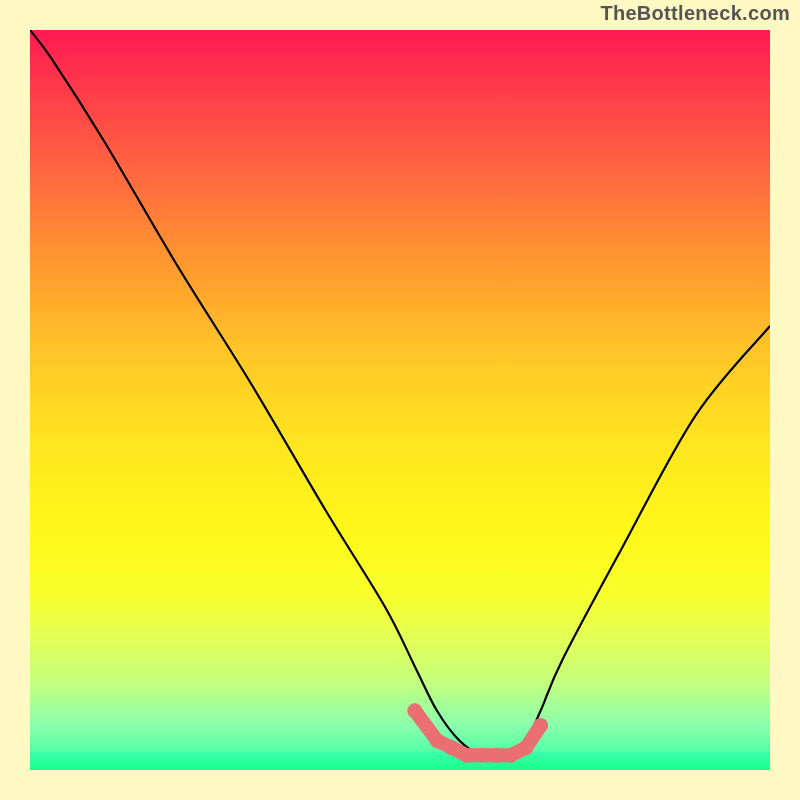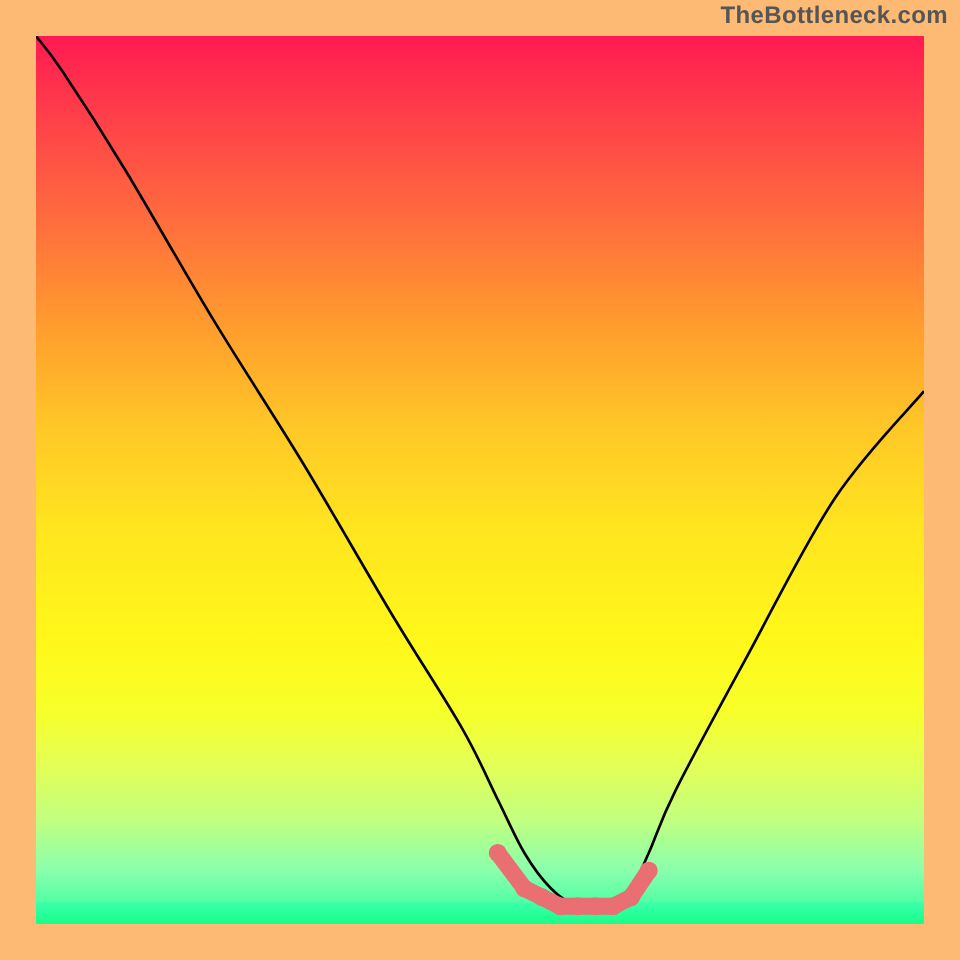--- a/index.html
+++ b/index.html
@@ -8,21 +8,21 @@
     background: #000;
     width: 800px;
     height: 800px;
     overflow: hidden;
     font-family: Arial, Helvetica, sans-serif;
   }
   .frame {
     position: relative;
     width: 800px;
     height: 800px;
-    background: #fdba74;
+    background: #fef9c3;
     text-align: center;
   }
   .watermark {
     position: absolute;
     top: 2px;
     right: 10px;
     color: #555;
     font-size: 20px;
     font-weight: bold;
     letter-spacing: 0.3px;

